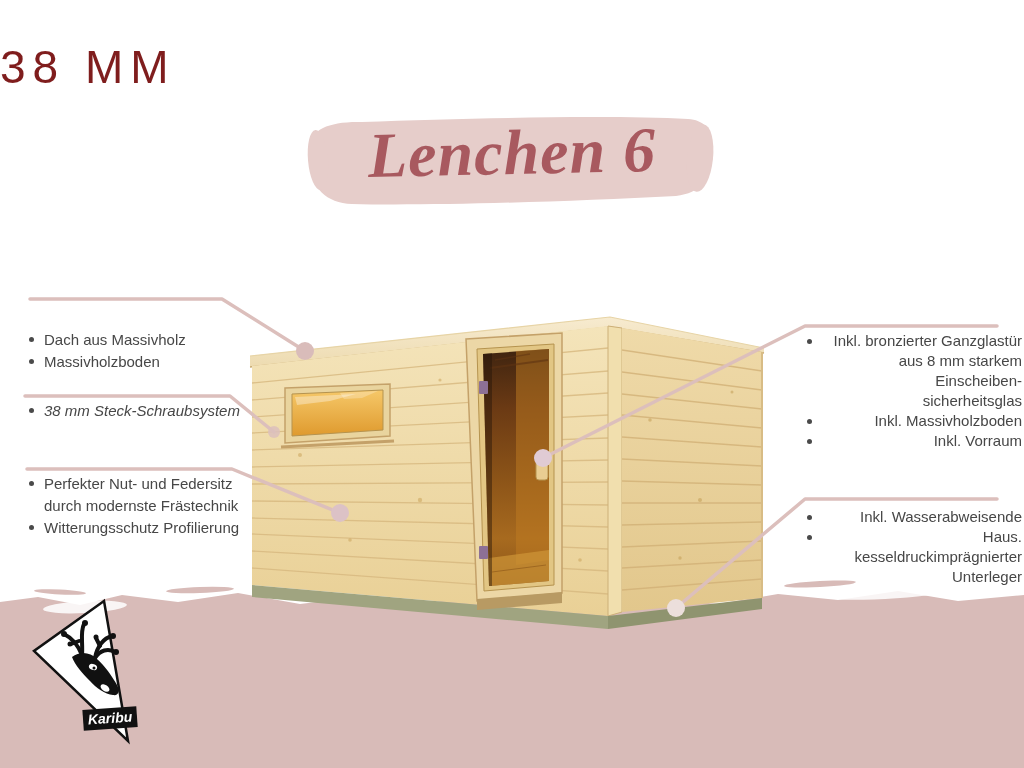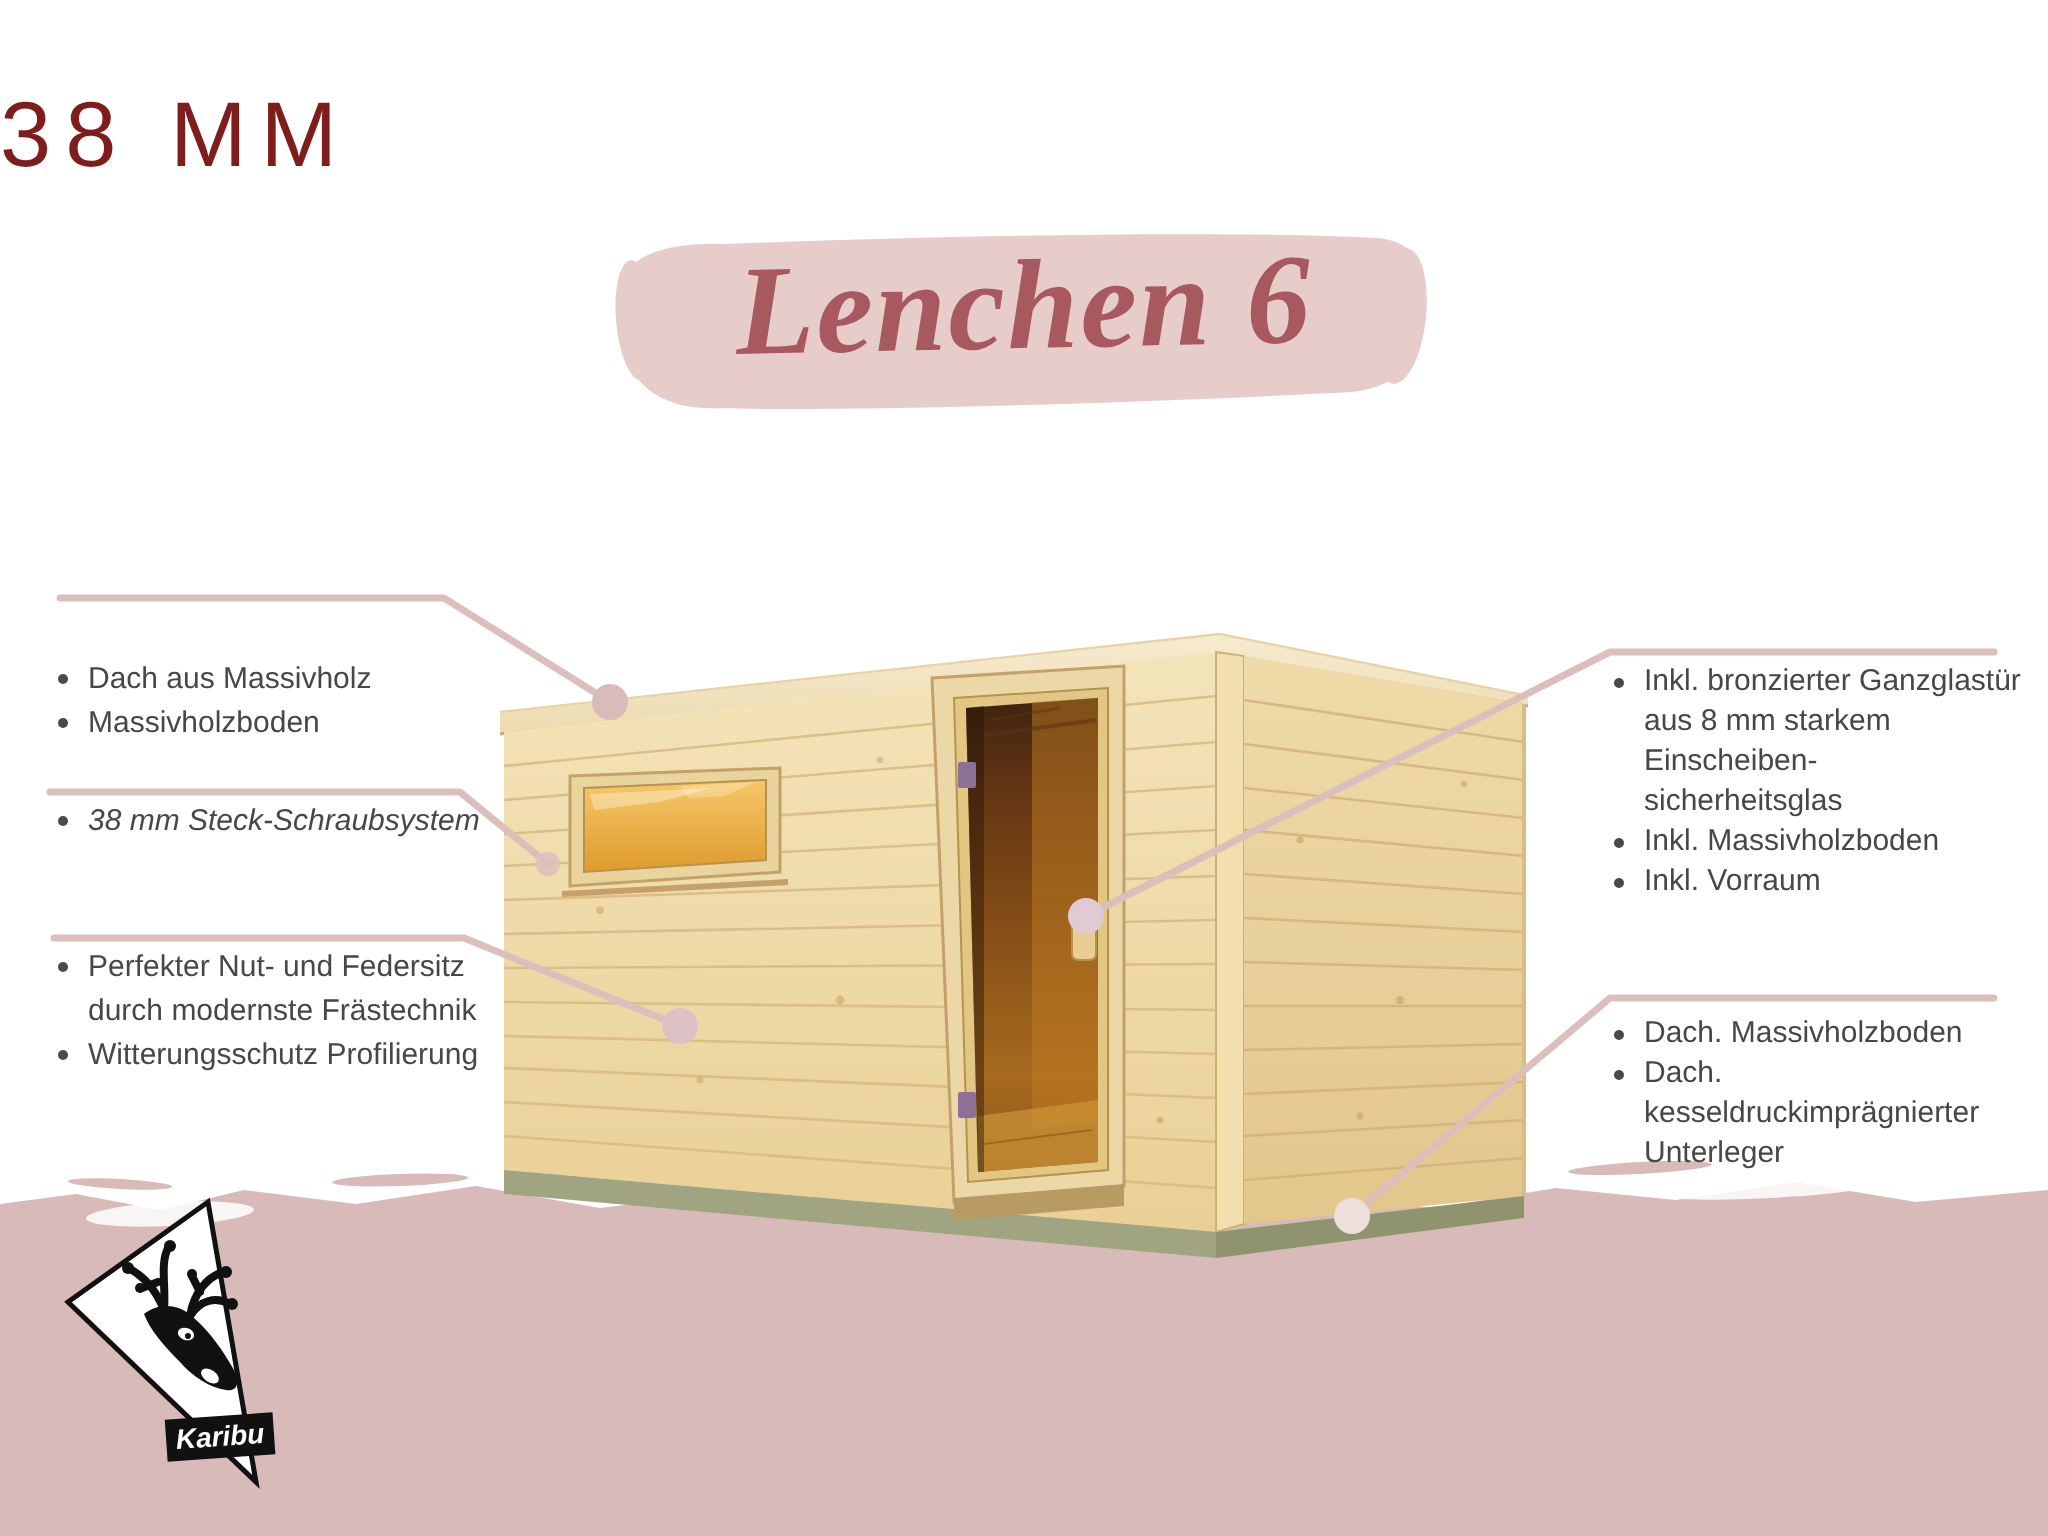--- a/index.html
+++ b/index.html
@@ -18,21 +18,21 @@
     font-size:64px;color:#a8595f;transform:rotate(-1.2deg);letter-spacing:1px;
   }
   .callout{position:absolute;z-index:2;color:#474747;font-size:15px;}
   .callout ul{list-style:none;margin:0;padding:0;}
   .callout li{position:relative;padding-left:16px;white-space:pre-line;}
   .callout li::before{
     content:"";position:absolute;left:1px;top:8px;width:5px;height:5px;
     border-radius:50%;background:#4a4a4a;
   }
   .callout.col-left li{line-height:22px;}
-  .callout.col-right li{line-height:20px;}
+  .callout.col-right li{line-height:20px;text-align:right;}
   #callout-roof{left:28px;top:303px;width:250px;margin-top:26px;}
   #callout-wallsystem{left:28px;top:400px;width:270px;font-style:italic;}
   #callout-joinery{left:28px;top:473px;width:260px;}
   #callout-door{left:806px;top:331px;width:216px;}
   #callout-floor{left:806px;top:507px;width:216px;}
 </style>
 </head>
 <body>
 
 <div class="canvas">
@@ -253,19 +253,19 @@
     <ul>
       <li>Inkl. bronzierter Ganzglastür
 aus 8 mm starkem Einscheiben-
 sicherheitsglas</li>
       <li>Inkl. Massivholzboden</li>
       <li>Inkl. Vorraum</li>
     </ul>
   </div>
   <div class="callout col-right" id="callout-floor">
     <ul>
-      <li>Dach. Massivholzboden</li>
-      <li>Dach. kesseldruckimprägnierter
+      <li>Inkl. Wasserabweisende</li>
+      <li>Haus. kesseldruckimprägnierter
 Unterleger</li>
     </ul>
   </div>
 
 </div>
 
 </body></html>

